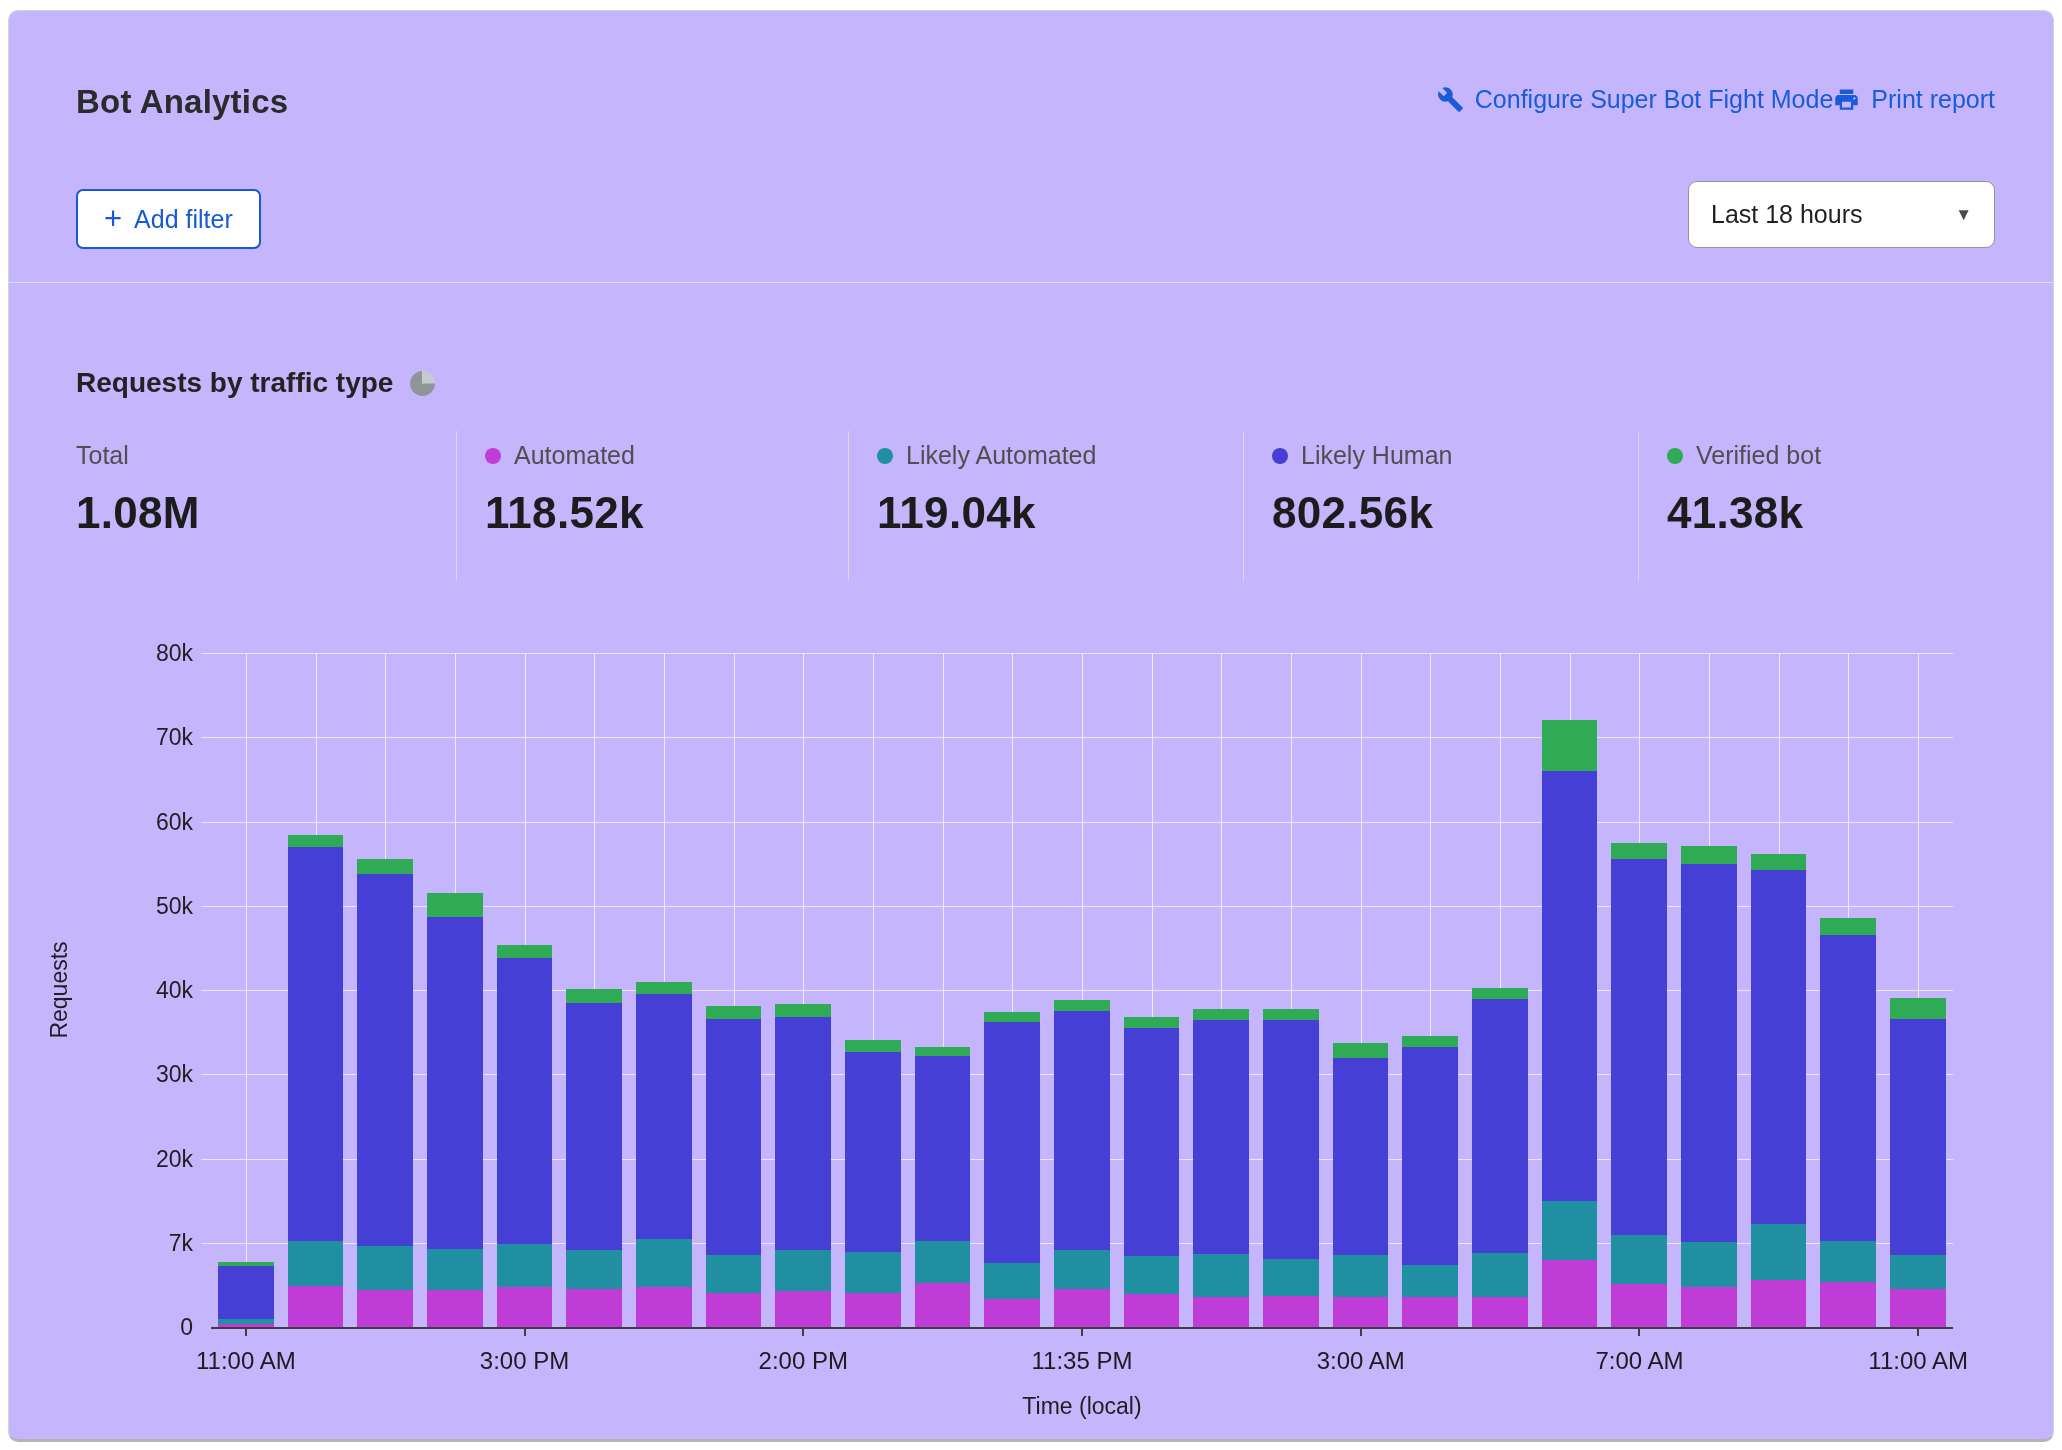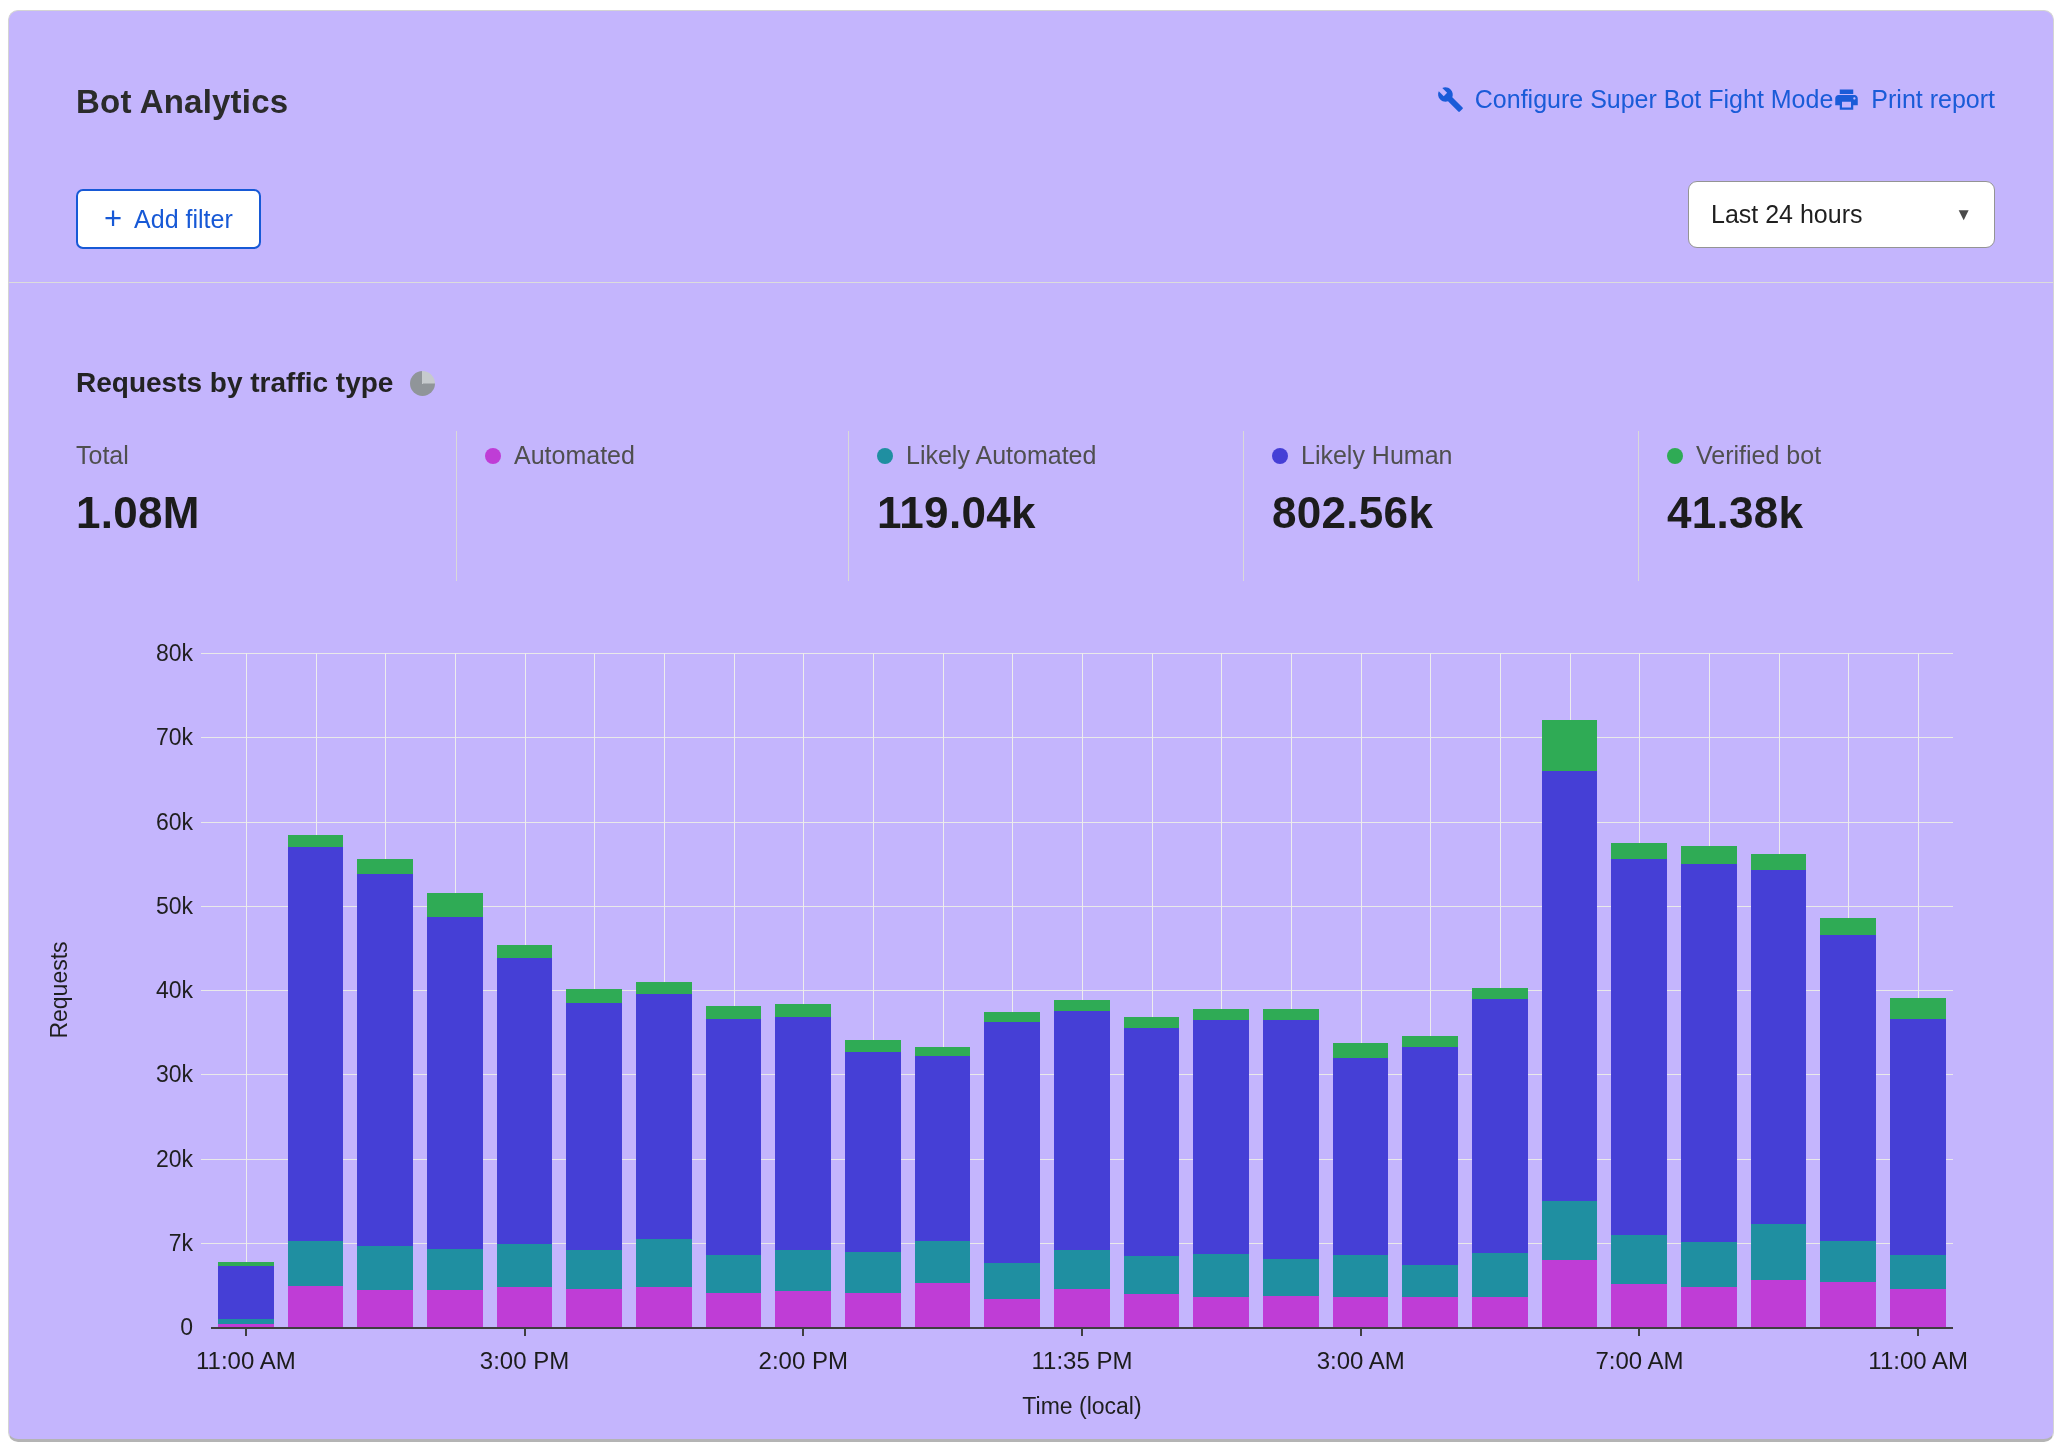--- a/index.html
+++ b/index.html
@@ -83,21 +83,21 @@
       <span>Print report</span>
     </div>
   </div>
 
   <button class="add-filter">
     <span class="plus">+</span>
     <span>Add filter</span>
   </button>
 
   <div class="range-select">
-    <span>Last 24 hours</span>
+    <span>Last 18 hours</span>
     <span class="chev">▼</span>
   </div>
 
   <div class="header-divider"></div>
 
   <div class="section-head">
     <span class="section-title">Requests by traffic type</span>
     <span class="pie-icon"></span>
   </div>
 
@@ -106,20 +106,21 @@
         <div class="stat-label">
           <span>Total</span>
         </div>
         <div class="stat-value">1.08M</div>
       </div>
       <div class="stat" style="width: 392px;">
         <div class="stat-label">
           <span class="dot" style="background: rgb(191, 61, 214);"></span>
           <span>Automated</span>
         </div>
+        <div class="stat-value">118.52k</div>
       </div>
       <div class="stat" style="width: 395px;">
         <div class="stat-label">
           <span class="dot" style="background: rgb(31, 143, 161);"></span>
           <span>Likely Automated</span>
         </div>
         <div class="stat-value">119.04k</div>
       </div>
       <div class="stat" style="width: 395px;">
         <div class="stat-label">

